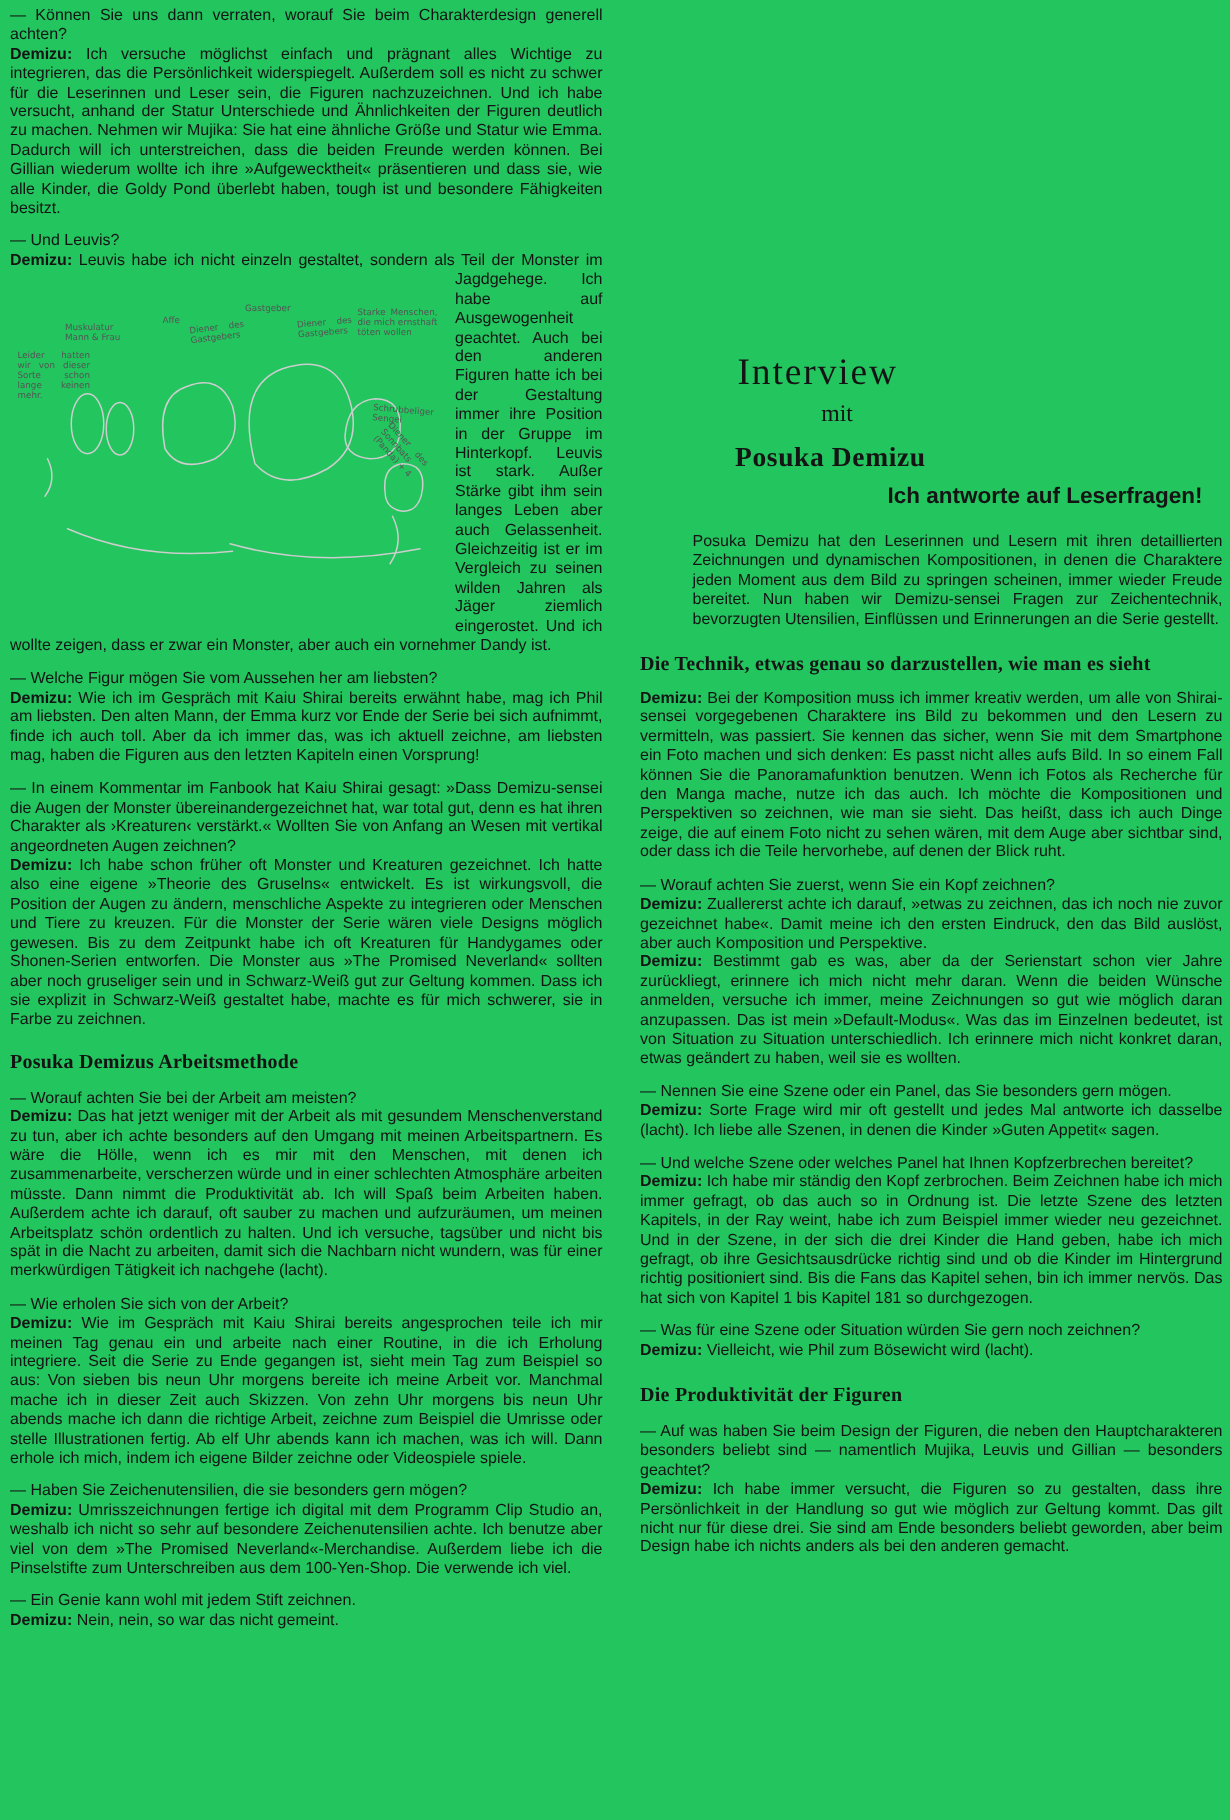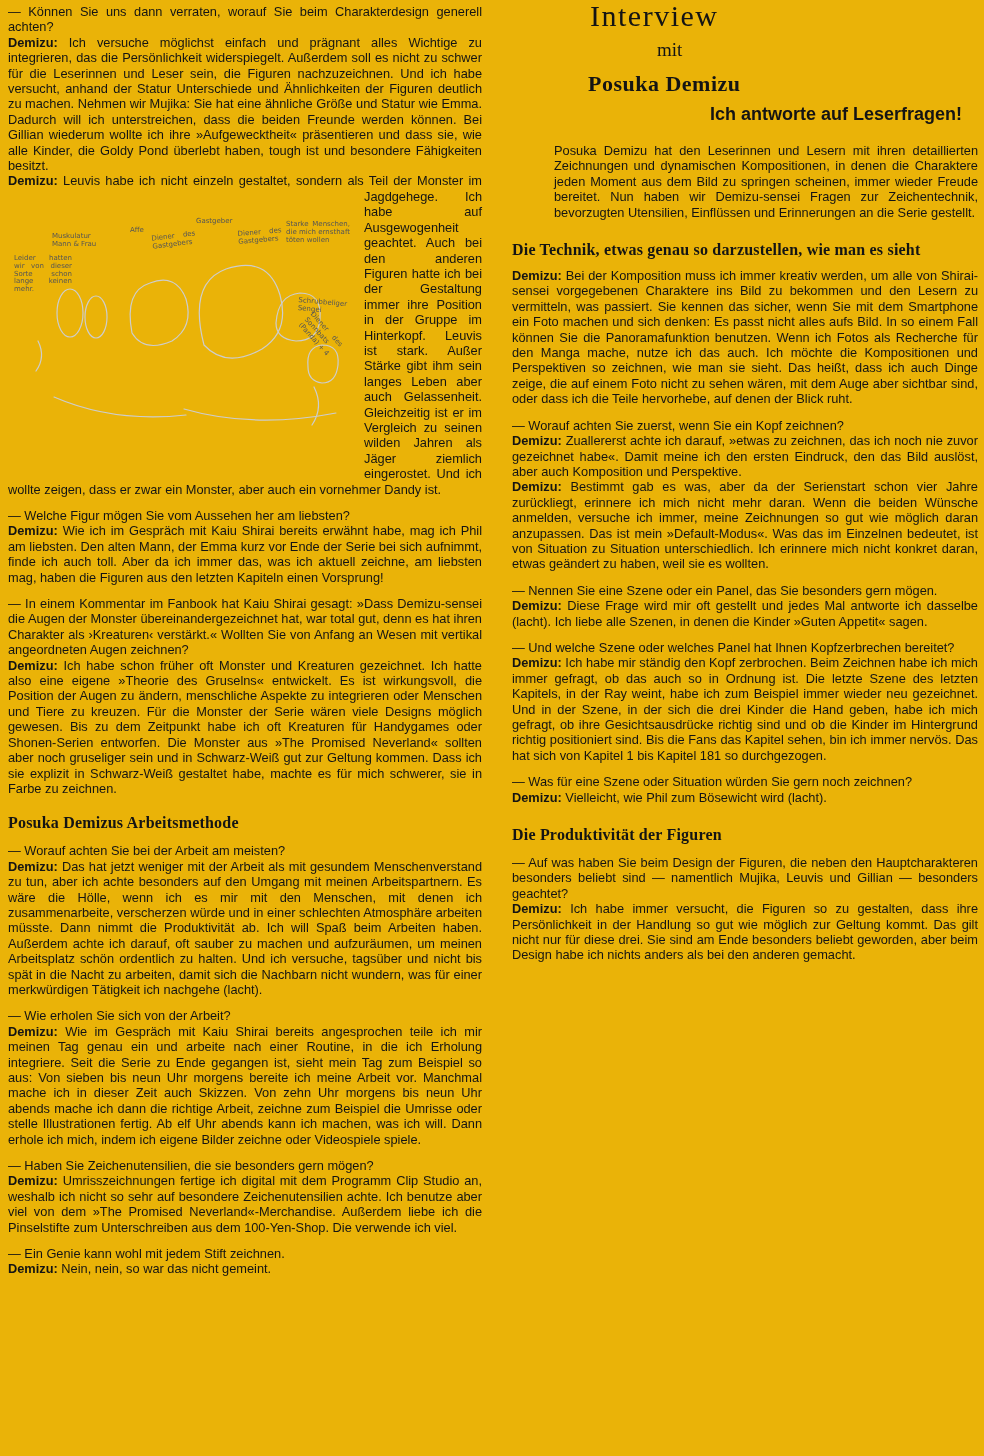--- a/index.html
+++ b/index.html
@@ -1,21 +1,21 @@
 <!DOCTYPE html>
 <html lang="de"><head>
 <meta charset="utf-8">
 <style>
   * { box-sizing: border-box; margin: 0; padding: 0; }
   html, body { background: #ffffff; }
   .page {
     position: relative;
     width: 984px;
     height: 1456px;
-    background: #eab308;
+    background: #22c55e;
     color: #141414;
     font-family: "Liberation Sans", sans-serif;
     font-size: 12.8px;
     line-height: 15.4px;
     overflow: hidden;
   }
   .col { position: absolute; top: 0; }
   .col-left  { left: 8px;   width: 474px; padding-top: 4px; }
   .col-right { left: 512px; width: 466px; }
 
@@ -55,21 +55,21 @@
   .sl2 { left: 44px;  top: 42px;  width: 56px; }
   .sl3 { left: 122px; top: 36px;  width: 30px; }
   .sl4 { left: 144px; top: 42px;  width: 44px; transform: rotate(-7deg); }
   .sl5 { left: 188px; top: 27px;  width: 52px; }
   .sl6 { left: 230px; top: 38px;  width: 44px; transform: rotate(-5deg); }
   .sl7 { left: 278px; top: 30px;  width: 64px; }
   .sl8 { left: 290px; top: 108px; width: 46px; transform: rotate(5deg); }
   .sl9 { left: 306px; top: 120px; width: 44px; transform: rotate(48deg); transform-origin: 0 0; }
 
   
-  .titleblock { }
+  .titleblock { margin-top: 282px; }
   .t1 {
     font-family: "Liberation Serif", serif;
     font-weight: normal;
     font-size: 30px;
     line-height: 32px;
     letter-spacing: 1.5px;
     margin-left: 78px;
   }
   .t2 {
     font-family: "Liberation Serif", serif;
@@ -101,20 +101,21 @@
 </style>
 </head>
 <body>
 
 <div class="page">
 
   <div class="col col-left">
     <p class="q">— Können Sie uns dann verraten, worauf Sie beim Charakterdesign generell achten?</p>
     <p class="a"><b class="sp">Demizu:</b> <span>Ich versuche möglichst einfach und prägnant alles Wichtige zu integrieren, das die Persönlichkeit widerspiegelt. Außerdem soll es nicht zu schwer für die Leserinnen und Leser sein, die Figuren nachzuzeichnen. Und ich habe versucht, anhand der Statur Unterschiede und Ähnlichkeiten der Figuren deutlich zu machen. Nehmen wir Mujika: Sie hat eine ähnliche Größe und Statur wie Emma. Dadurch will ich unterstreichen, dass die beiden Freunde werden können. Bei Gillian wiederum wollte ich ihre »Aufgewecktheit« präsentieren und dass sie, wie alle Kinder, die Goldy Pond überlebt haben, tough ist und besondere Fähigkeiten besitzt.</span></p>
 
+    <p class="q">— Und Leuvis?</p>
     <p class="a"><b class="sp">Demizu:</b> <span>Leuvis habe ich nicht einzeln gestaltet, sondern als Teil der Monster</span>
       <span class="sketch">
         <svg width="346" height="288" viewBox="0 0 346 288">
           <g fill="none" stroke="#cdcdcd" stroke-width="1.2" stroke-linecap="round">
             <ellipse cx="62" cy="122" rx="13" ry="24"></ellipse>
             <ellipse cx="88" cy="126" rx="11" ry="21"></ellipse>
             <path d="M124 142 q-8 -42 18 -50 q26 -10 36 16 q8 28 -14 42 q-28 12 -40 -8"></path>
             <path d="M196 154 q-16 -62 22 -76 q42 -14 54 26 q10 36 -18 54 q-36 20 -58 -4"></path>
             <path d="M268 132 q2 -28 24 -30 q22 0 20 26 q-2 22 -24 22 q-20 -2 -20 -18"></path>
             <path d="M300 176 q-2 -20 14 -22 q18 0 16 20 q-2 18 -16 18 q-14 -2 -14 -16"></path>
@@ -170,21 +171,21 @@
     <h3 class="sec">Die Technik, etwas genau so darzustellen, wie man es sieht</h3>
 
     <p class="a"><b class="sp">Demizu:</b> <span>Bei der Komposition muss ich immer kreativ werden, um alle von Shirai-sensei vorgegebenen Charaktere ins Bild zu bekommen und den Lesern zu vermitteln, was passiert. Sie kennen das sicher, wenn Sie mit dem Smartphone ein Foto machen und sich denken: Es passt nicht alles aufs Bild. In so einem Fall können Sie die Panoramafunktion benutzen. Wenn ich Fotos als Recherche für den Manga mache, nutze ich das auch. Ich möchte die Kompositionen und Perspektiven so zeichnen, wie man sie sieht. Das heißt, dass ich auch Dinge zeige, die auf einem Foto nicht zu sehen wären, mit dem Auge aber sichtbar sind, oder dass ich die Teile hervorhebe, auf denen der Blick ruht.</span></p>
 
     <p class="q">— Worauf achten Sie zuerst, wenn Sie ein Kopf zeichnen?</p>
     <p class="a"><b class="sp">Demizu:</b> <span>Zuallererst achte ich darauf, »etwas zu zeichnen, das ich noch nie zuvor gezeichnet habe«. Damit meine ich den ersten Eindruck, den das Bild auslöst, aber auch Komposition und Perspektive.</span></p>
 
     <p class="a"><b class="sp">Demizu:</b> <span>Bestimmt gab es was, aber da der Serienstart schon vier Jahre zurückliegt, erinnere ich mich nicht mehr daran. Wenn die beiden Wünsche anmelden, versuche ich immer, meine Zeichnungen so gut wie möglich daran anzupassen. Das ist mein »Default-Modus«. Was das im Einzelnen bedeutet, ist von Situation zu Situation unterschiedlich. Ich erinnere mich nicht konkret daran, etwas geändert zu haben, weil sie es wollten.</span></p>
 
     <p class="q">— Nennen Sie eine Szene oder ein Panel, das Sie besonders gern mögen.</p>
-    <p class="a"><b class="sp">Demizu:</b> <span>Diese Frage wird mir oft gestellt und jedes Mal antworte ich dasselbe (lacht). Ich liebe alle Szenen, in denen die Kinder »Guten Appetit« sagen.</span></p>
+    <p class="a"><b class="sp">Demizu:</b> <span>Sorte Frage wird mir oft gestellt und jedes Mal antworte ich dasselbe (lacht). Ich liebe alle Szenen, in denen die Kinder »Guten Appetit« sagen.</span></p>
 
     <p class="q">— Und welche Szene oder welches Panel hat Ihnen Kopfzerbrechen bereitet?</p>
     <p class="a"><b class="sp">Demizu:</b> <span>Ich habe mir ständig den Kopf zerbrochen. Beim Zeichnen habe ich mich immer gefragt, ob das auch so in Ordnung ist. Die letzte Szene des letzten Kapitels, in der Ray weint, habe ich zum Beispiel immer wieder neu gezeichnet. Und in der Szene, in der sich die drei Kinder die Hand geben, habe ich mich gefragt, ob ihre Gesichtsausdrücke richtig sind und ob die Kinder im Hintergrund richtig positioniert sind. Bis die Fans das Kapitel sehen, bin ich immer nervös. Das hat sich von Kapitel 1 bis Kapitel 181 so durchgezogen.</span></p>
 
     <p class="q">— Was für eine Szene oder Situation würden Sie gern noch zeichnen?</p>
     <p class="a"><b class="sp">Demizu:</b> <span>Vielleicht, wie Phil zum Bösewicht wird (lacht).</span></p>
 
     <h3 class="sec">Die Produktivität der Figuren</h3>
 
     <p class="q">— Auf was haben Sie beim Design der Figuren, die neben den Hauptcharakteren besonders beliebt sind — namentlich Mujika, Leuvis und Gillian — besonders geachtet?</p>

